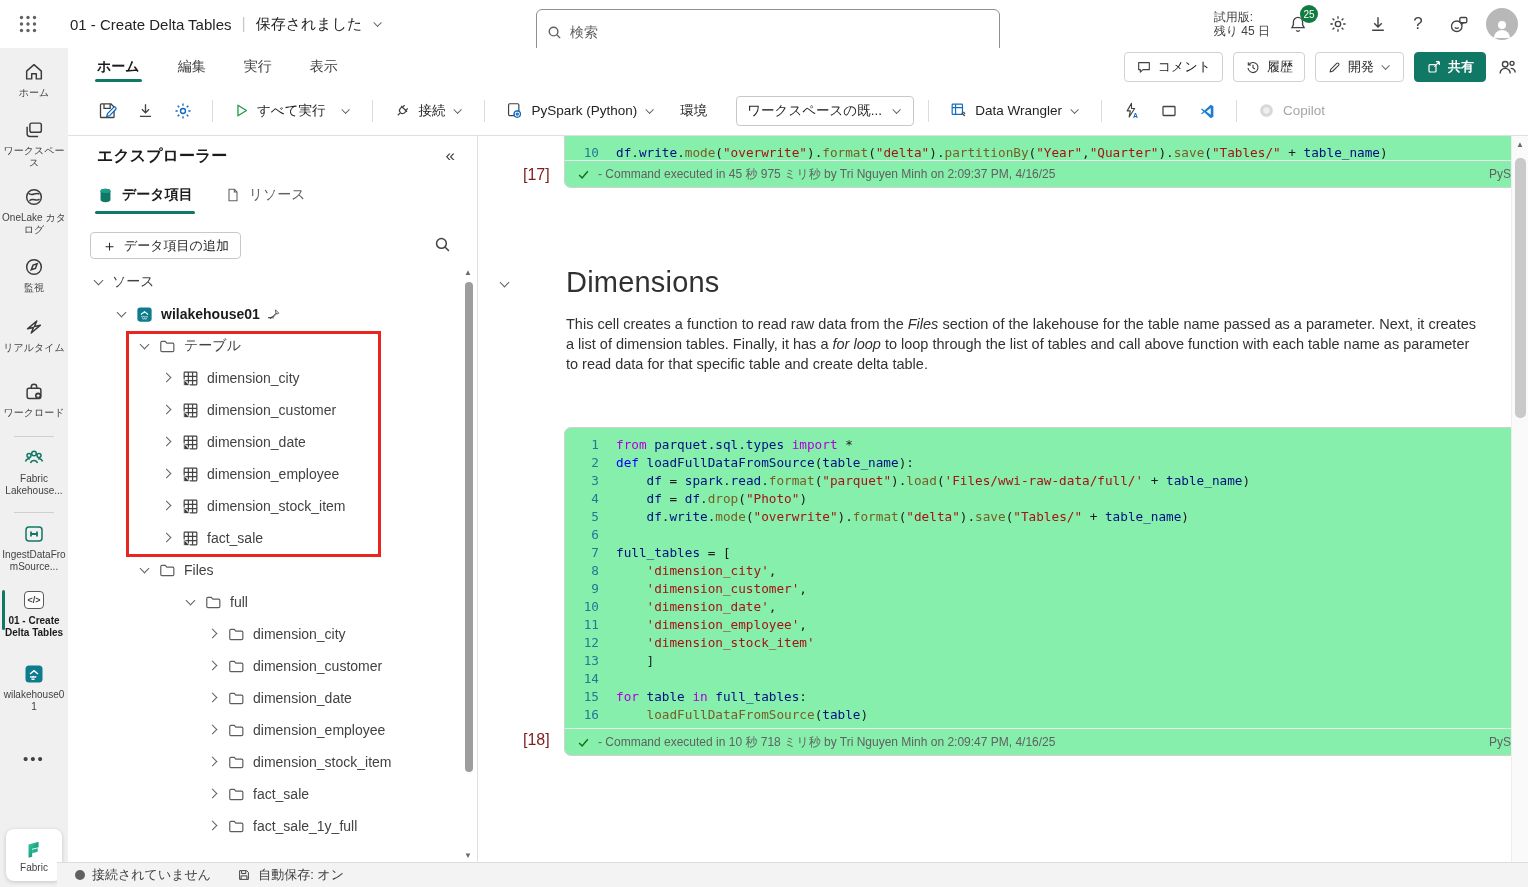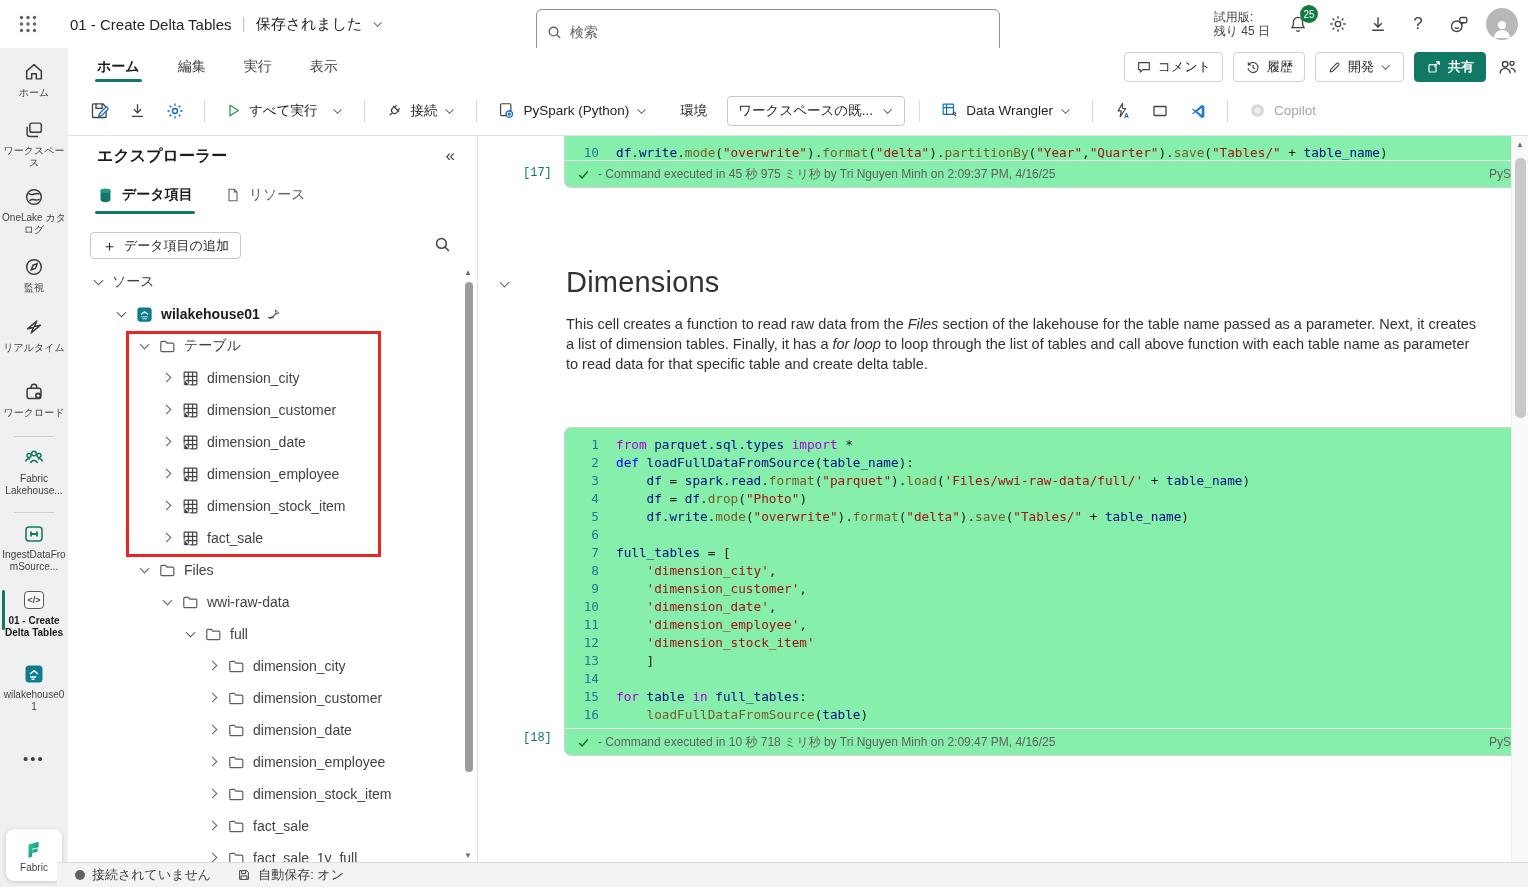--- a/index.html
+++ b/index.html
@@ -33,21 +33,21 @@
 
   
   .ribbon-tabs { position:absolute; left:68px; top:48px; right:0; height:38px; background:#fff; display:flex; align-items:center; gap:34px; padding-left:27px; }
   .rtab { font-size:14px; color:#424242; cursor:pointer; position:relative; padding:8px 2px; }
   .rtab.active { font-weight:bold; color:#1b1b1b; }
   .rtab.active::after { content:""; position:absolute; left:0; right:0; bottom:2px; height:3px; background:#117865; border-radius:2px; }
   .ribbon-actions { position:absolute; right:10px; top:52px; display:flex; align-items:center; gap:10px; }
   .rbtn { height:30px; border:1px solid #d1d1d1; border-radius:4px; background:#fff; display:flex; align-items:center; gap:6px; padding:0 11px; font-size:13px; color:#242424; cursor:pointer; }
   .rbtn.primary { background:#117865; border-color:#117865; color:#fff; font-weight:bold; }
 
-  .toolbar { position:absolute; left:68px; top:86px; right:0; height:50px; background:#fff; border-bottom:1px solid #e0e0e0; display:flex; align-items:center; padding-left:16px; gap:8px; }
+  .toolbar { position:absolute; left:68px; top:86px; right:0; height:50px; background:#fff; border-bottom:1px solid #e0e0e0; display:flex; align-items:center; padding-left:24px; gap:8px; }
   .ti { width:30px; height:30px; display:flex; align-items:center; justify-content:center; border-radius:4px; cursor:pointer; color:#424242; }
   .tsep { width:1px; height:22px; background:#dcdcdc; margin:0 6px; }
   .tlbl { display:flex; align-items:center; gap:7px; font-size:13.5px; color:#242424; padding:4px 6px; border-radius:4px; cursor:pointer; }
   .dd-box { height:30px; min-width:178px; border:1px solid #c8c8c8; border-radius:4px; display:flex; align-items:center; justify-content:space-between; padding:0 10px; font-size:13.5px; cursor:pointer; background:#fff; }
   .disabled-lbl { color:#a6a6a6; }
 
   
   .chev { width:12px; height:12px; display:inline-block; position:relative; flex:none; cursor:pointer; }
   .chev::before { content:""; position:absolute; width:6px; height:6px; border-right:1.5px solid #616161; border-bottom:1.5px solid #616161; transform:rotate(45deg); left:2px; top:1px; }
   .chev.r::before { transform:rotate(-45deg); left:1px; top:2px; }
@@ -81,21 +81,21 @@
   .cellbox.clipped { top:0; height:52px; border-top:none; border-radius:0 0 7px 7px; }
   #cell18 { top:291px; height:329px; }
   .code-lines { padding-top:7px; }
   .cline { height:18px; display:flex; align-items:center; font-family:"DejaVu Sans Mono","Liberation Mono",monospace; font-size:12.7px; white-space:pre; }
   .lnum { width:34px; text-align:right; margin-right:17px; color:#237893; flex:none; }
   .tk-k { color:#af00db; } .tk-d { color:#0000ff; } .tk-v { color:#001080; }
   .tk-f { color:#795e26; } .tk-s { color:#a31515; } .tk-p { color:#1b1b1b; }
   .cell-status { position:absolute; left:0; right:0; bottom:0; height:27px; border-top:1px solid #ebebeb; display:flex; align-items:center; padding:0 12px; gap:8px; font-size:12px; color:#616161; }
   .cell-status .stext { flex:1; }
   .kernel-pick { display:flex; align-items:center; gap:6px; color:#616161; cursor:pointer; }
-  .gutter-exec { position:absolute; left:44px; font-size:12px; color:#0f766e;font-family:Liberation Mono, monospace; }
+  .gutter-exec { position:absolute; left:44px; font-size:16px; color:#7f1d1d; }
   .md-chev { position:absolute; left:20px; top:142px; }
   .md-heading { position:absolute; left:87px; top:130px; font-size:29px; font-weight:400; color:#323130; letter-spacing:.2px; }
   .md-para { position:absolute; left:87px; top:178px; width:918px; font-size:14.5px; line-height:20px; color:#323130; }
   .nb-scroll { position:absolute; right:0; top:0; bottom:0; width:17px; background:#fafafa; border-left:1px solid #eee; }
   .nb-scroll .thumb { position:absolute; left:3px; top:22px; width:11px; height:260px; background:#c9c9c9; border-radius:5px; }
 
   
   .statusbar { position:absolute; left:57px; right:0; bottom:0; height:25px; background:#f3f3f3; border-top:1px solid #dcdcdc; display:flex; align-items:center; padding-left:18px; gap:26px; font-size:13px; color:#424242; }
   .sb-item { display:flex; align-items:center; gap:7px; }
   .dot { width:10px; height:10px; border-radius:50%; background:#616161; }
@@ -370,22 +370,22 @@
     <span class="tlbl">
       <svg width="19" height="19" viewBox="0 0 24 24" fill="none" stroke="#424242" stroke-width="1.5">
           <rect x="4.5" y="3.5" width="13" height="15" rx="1.5"></rect>
           <circle cx="15.5" cy="16.5" r="4" fill="#fff" stroke="#0b66c2"></circle>
           <circle cx="15.5" cy="16.5" r="1.3" stroke="#0b66c2"></circle>
           <path d="M15.5 11.8v1.4 M15.5 19.8v1.4 M10.8 16.5h1.4 M18.8 16.5h1.4" stroke="#0b66c2"></path>
         </svg>
       <span>PySpark (Python)</span>
       <span class="chev sm"></span>
     </span>
-    <span style="font-size:13.5px;color:#242424;margin-left:18px;">環境</span>
-    <span class="dd-box" style="margin-left:12px;">
+    <span style="font-size:13.5px;color:#242424;margin-left:10px;">環境</span>
+    <span class="dd-box" style="margin-left:21px;">
       <span>ワークスペースの既...</span>
       <span class="chev sm"></span>
     </span>
     <span class="tsep"></span>
     <span class="tlbl">
       <svg width="19" height="19" viewBox="0 0 24 24" fill="none" stroke="#106ebe" stroke-width="1.5">
           <rect x="4" y="4" width="13" height="13" rx="1"></rect>
           <path d="M4 8.3 h13 M8.3 4 v13"></path>
           <path d="M16 15 l4 4 M18 13.8 l2.4 2.4" stroke="#424242"></path>
         </svg>
@@ -552,29 +552,20 @@
           </div>
           <div class="trow" style="padding-left: 71px;">
             <span class="chev"></span>
             <span class="ticon">
               <svg width="19" height="19" viewBox="0 0 24 24" fill="none" stroke="#5c5c5c" stroke-width="1.5">
                 <path d="M3.5 7 a1.5 1.5 0 0 1 1.5 -1.5 h4.2 l2 2.2 h7.3 A1.5 1.5 0 0 1 20 9.2 V17 a1.5 1.5 0 0 1 -1.5 1.5 h-13.5 A1.5 1.5 0 0 1 3.5 17 Z"></path>
               </svg>
             </span>
             <span>Files</span>
           </div>
-          <div class="trow" style="padding-left: 94px;">
-            <span class="chev"></span>
-            <span class="ticon">
-              <svg width="19" height="19" viewBox="0 0 24 24" fill="none" stroke="#5c5c5c" stroke-width="1.5">
-                <path d="M3.5 7 a1.5 1.5 0 0 1 1.5 -1.5 h4.2 l2 2.2 h7.3 A1.5 1.5 0 0 1 20 9.2 V17 a1.5 1.5 0 0 1 -1.5 1.5 h-13.5 A1.5 1.5 0 0 1 3.5 17 Z"></path>
-              </svg>
-            </span>
-            <span>wwi-raw-data</span>
-          </div>
           <div class="trow" style="padding-left: 117px;">
             <span class="chev"></span>
             <span class="ticon">
               <svg width="19" height="19" viewBox="0 0 24 24" fill="none" stroke="#5c5c5c" stroke-width="1.5">
                 <path d="M3.5 7 a1.5 1.5 0 0 1 1.5 -1.5 h4.2 l2 2.2 h7.3 A1.5 1.5 0 0 1 20 9.2 V17 a1.5 1.5 0 0 1 -1.5 1.5 h-13.5 A1.5 1.5 0 0 1 3.5 17 Z"></path>
               </svg>
             </span>
             <span>full</span>
           </div>
           <div class="trow" style="padding-left: 140px;">

